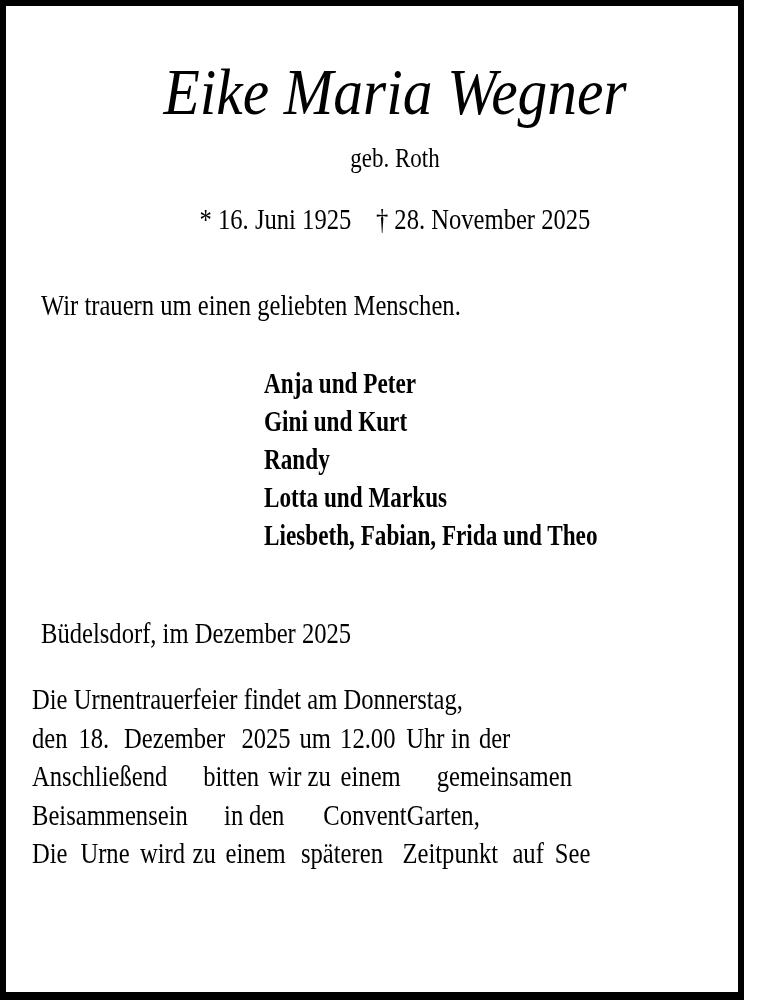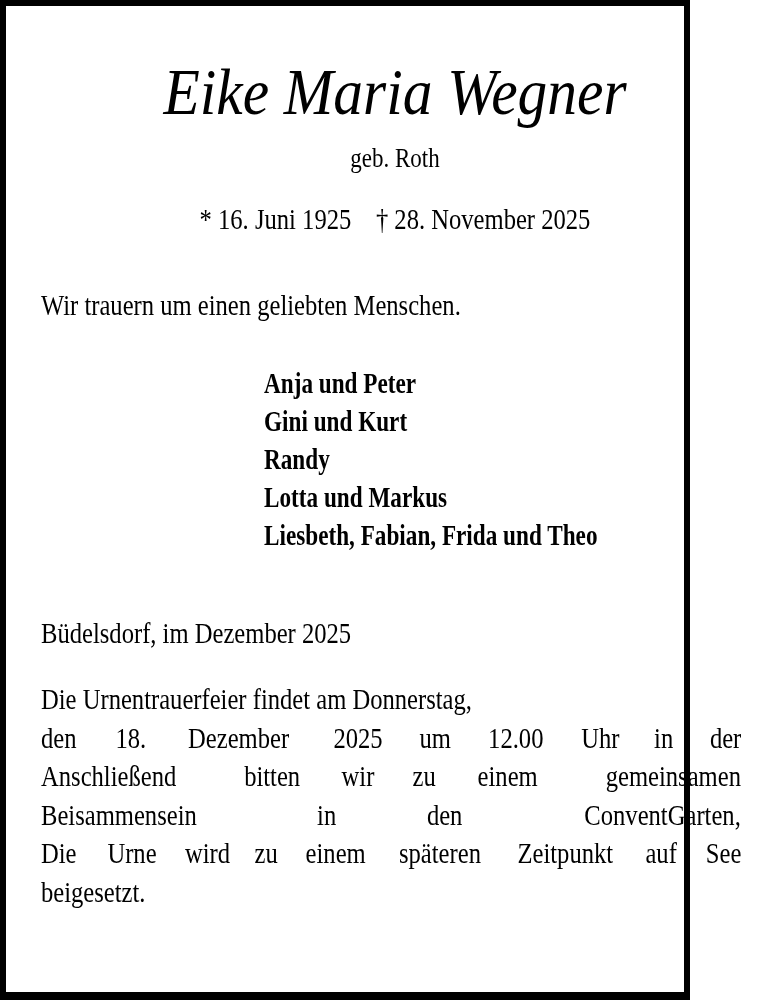--- a/index.html
+++ b/index.html
@@ -1,27 +1,27 @@
 <!DOCTYPE html>
 <html><head>
 <meta charset="utf-8">
 <style>
   html,body{margin:0;padding:0;background:#fff;}
   body{width:778px;height:1000px;overflow:hidden;}
-  .frame{position:absolute;left:0;top:0;width:690px;height:1000px;box-sizing:border-box;border:6px solid #000;border-bottom-width:8px;background:#fff;}
+  .frame{position:absolute;left:0;top:0;width:744px;height:1000px;box-sizing:border-box;border:6px solid #000;border-bottom-width:8px;background:#fff;}
   .t{position:absolute;white-space:nowrap;font-family:"Liberation Serif",serif;color:#000;transform-origin:left top;}
   .c{transform-origin:center top;}
   .title{left:0;width:778px;text-align:center;top:46px;font-size:66px;font-style:italic;line-height:80px;transform:scaleX(0.9);}
   .nee{left:0;width:778px;text-align:center;top:136px;font-size:28px;line-height:32px;transform:scaleX(0.82);}
   .dates{left:0;width:778px;text-align:center;top:196px;font-size:30px;line-height:34px;transform:scaleX(0.82);}
   .body{font-size:30px;line-height:38px;transform:scaleX(0.82);}
   .names{left:258px;font-size:29px;line-height:38px;font-weight:bold;transform:scaleX(0.8);}
   .just{position:absolute;left:41px;width:696px;font-family:"Liberation Serif",serif;font-size:30px;line-height:38.5px;}
   .jl{display:block;height:38.5px;white-space:nowrap;}
-  .jl.full{display:flex;justify-content:space-between;}
+  .jl.full{display:flex;}
   .jl span.inner{display:inline-block;transform:scaleX(0.82);transform-origin:left top;}
 </style>
 </head>
 <body>
 
 <div class="frame">
   <div class="t title c">Eike Maria Wegner</div>
   <div class="t nee c">geb. Roth</div>
   <div class="t dates c">
     <span>* 16. Juni 1925</span><span style="display:inline-block;width:30px"></span><span>† 28. November 2025</span>
@@ -32,21 +32,21 @@
   <div class="t names" style="top:358px;">
     <div>Anja und Peter</div>
     <div>Gini und Kurt</div>
     <div>Randy</div>
     <div>Lotta und Markus</div>
     <div>Liesbeth, Fabian, Frida und Theo</div>
   </div>
 
   <div class="t body" style="left:35px;top:608px;">Büdelsdorf, im Dezember 2025</div>
 
-  <div class="just" style="left:35px;top:674px;width:700px;" id="service">
+  <div class="just" style="left:26px;top:674px;width:700px;" id="service">
       <div class="jl"><span class="inner">Die Urnentrauerfeier findet am Donnerstag,</span></div>
       <div class="jl full">
         <span style="display: inline-block; transform: scaleX(0.82); transform-origin: left top;">den</span>
         <span style="display: inline-block; transform: scaleX(0.82); transform-origin: center top;">18.</span>
         <span style="display: inline-block; transform: scaleX(0.82); transform-origin: center top;">Dezember</span>
         <span style="display: inline-block; transform: scaleX(0.82); transform-origin: center top;">2025</span>
         <span style="display: inline-block; transform: scaleX(0.82); transform-origin: center top;">um</span>
         <span style="display: inline-block; transform: scaleX(0.82); transform-origin: center top;">12.00</span>
         <span style="display: inline-block; transform: scaleX(0.82); transform-origin: center top;">Uhr</span>
         <span style="display: inline-block; transform: scaleX(0.82); transform-origin: center top;">in</span>
@@ -70,15 +70,14 @@
         <span style="display: inline-block; transform: scaleX(0.82); transform-origin: left top;">Die</span>
         <span style="display: inline-block; transform: scaleX(0.82); transform-origin: center top;">Urne</span>
         <span style="display: inline-block; transform: scaleX(0.82); transform-origin: center top;">wird</span>
         <span style="display: inline-block; transform: scaleX(0.82); transform-origin: center top;">zu</span>
         <span style="display: inline-block; transform: scaleX(0.82); transform-origin: center top;">einem</span>
         <span style="display: inline-block; transform: scaleX(0.82); transform-origin: center top;">späteren</span>
         <span style="display: inline-block; transform: scaleX(0.82); transform-origin: center top;">Zeitpunkt</span>
         <span style="display: inline-block; transform: scaleX(0.82); transform-origin: center top;">auf</span>
         <span style="display: inline-block; transform: scaleX(0.82); transform-origin: right top;">See</span>
       </div>
-      <div class="jl"><span class="inner">beigesetzt.</span></div>
     </div>
 </div>
 
 </body></html>

